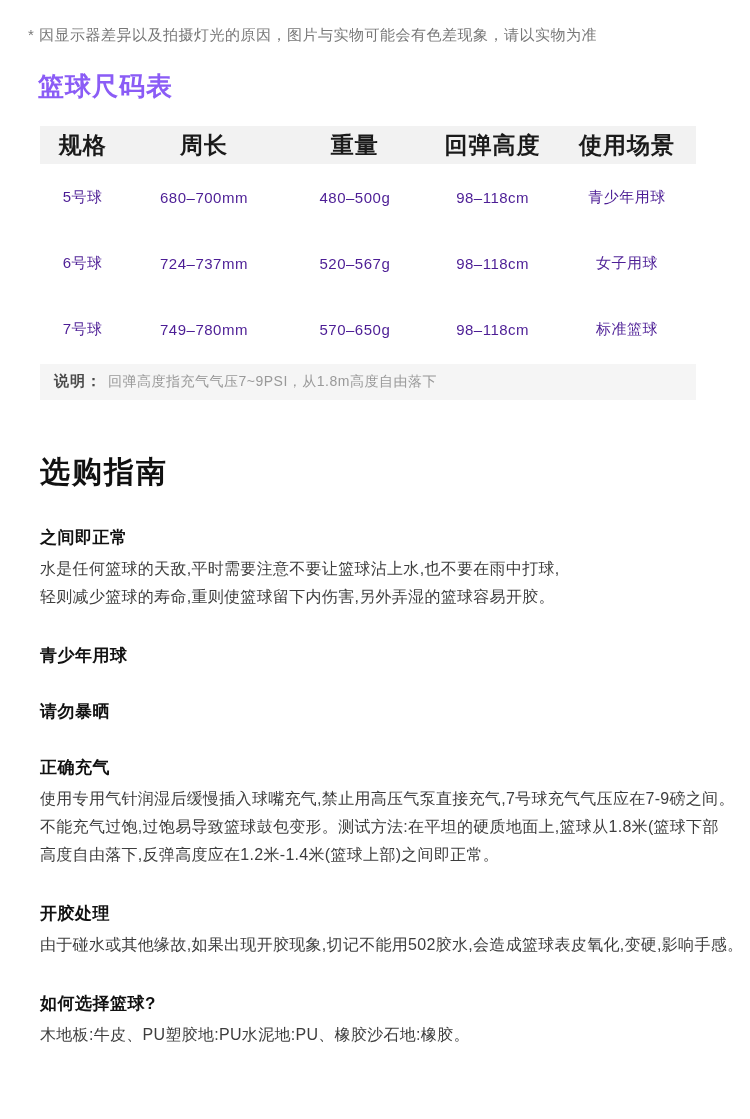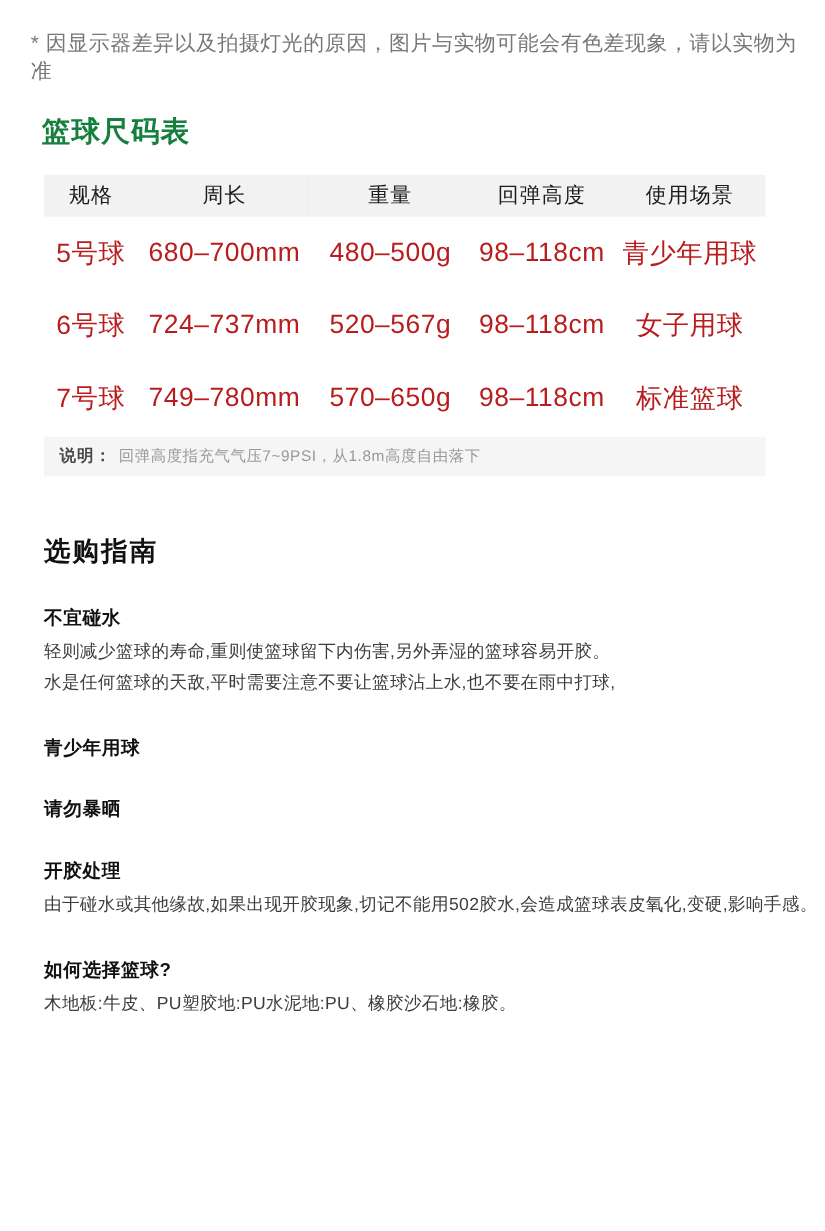--- a/index.html
+++ b/index.html
@@ -10,50 +10,50 @@
     color: #333;
   }
   .page {
     width: 750px;
     min-height: 1119px;
     background: #fff;
     padding-bottom: 30px;
   }
   .disclaimer {
     color: #777;
-    font-size: 19px;
+    font-size: 15px;
     padding: 26px 20px 0 28px;
     letter-spacing: 0.5px;
   }
   .chart-title {
     font-size: 26px;
     font-weight: bold;
-    color: #15803d;
+    color: #8b5cf6;
     padding: 24px 16px 0 38px;
     letter-spacing: 1px;
   }
   .size-table {
     width: 656px;
     margin: 22px 0 0 40px;
     border-collapse: collapse;
     text-align: center;
   }
   .size-table thead tr {
     background: var(--header-bg, #f2f2f2);
   }
   .size-table th {
-    font-size: 19px;
-    font-weight: normal;
+    font-size: 23px;
+    font-weight: bold;
     color: #1a1a1a;
     height: 38px;
     letter-spacing: 1px;
   }
   .size-table td {
-    font-size: 24px;
-    color: #b91c1c;
+    font-size: 15px;
+    color: #4c1d95;
     height: 66px;
     letter-spacing: 0.5px;
   }
   .size-table col.c1 { width: 13%; }
   .size-table col.c2 { width: 24%; }
   .size-table col.c3 { width: 22%; }
   .size-table col.c4 { width: 20%; }
   .size-table col.c5 { width: 21%; }
   .chart-note {
     width: 656px;
@@ -71,21 +71,21 @@
     white-space: nowrap;
     letter-spacing: 1px;
   }
   .chart-note .note-text {
     font-size: 14px;
     color: #999;
     margin-left: 6px;
     letter-spacing: 0.5px;
   }
   .guide-title {
-    font-size: 24px;
+    font-size: 30px;
     font-weight: bold;
     color: #111;
     padding: 52px 0 0 40px;
     letter-spacing: 2px;
   }
   .guide-sections {
     padding: 0 5px 0 40px;
   }
   .guide-section { margin-top: 33px; }
   .guide-section h3 {
@@ -155,29 +155,35 @@
 
   <div class="chart-note">
     <span class="note-label">说明：</span>
     <span class="note-text">回弹高度指充气气压7~9PSI，从1.8m高度自由落下</span>
   </div>
 
   <h1 class="guide-title">选购指南</h1>
 
   <div class="guide-sections" id="guide-sections">
       <div class="guide-section">
-        <h3>不宜碰水</h3>
+        <h3>之间即正常</h3>
+        <div class="body-line">水是任何篮球的天敌,平时需要注意不要让篮球沾上水,也不要在雨中打球,</div>
         <div class="body-line">轻则减少篮球的寿命,重则使篮球留下内伤害,另外弄湿的篮球容易开胶。</div>
-        <div class="body-line">水是任何篮球的天敌,平时需要注意不要让篮球沾上水,也不要在雨中打球,</div>
       </div>
       <div class="guide-section">
         <h3>青少年用球</h3>
       </div>
       <div class="guide-section">
         <h3>请勿暴晒</h3>
+      </div>
+      <div class="guide-section">
+        <h3>正确充气</h3>
+        <div class="body-line">使用专用气针润湿后缓慢插入球嘴充气,禁止用高压气泵直接充气,7号球充气气压应在7-9磅之间。</div>
+        <div class="body-line">不能充气过饱,过饱易导致篮球鼓包变形。测试方法:在平坦的硬质地面上,篮球从1.8米(篮球下部</div>
+        <div class="body-line">高度自由落下,反弹高度应在1.2米-1.4米(篮球上部)之间即正常。</div>
       </div>
       <div class="guide-section">
         <h3>开胶处理</h3>
         <div class="body-line">由于碰水或其他缘故,如果出现开胶现象,切记不能用502胶水,会造成篮球表皮氧化,变硬,影响手感。</div>
       </div>
       <div class="guide-section">
         <h3>如何选择篮球?</h3>
         <div class="body-line">木地板:牛皮、PU塑胶地:PU水泥地:PU、橡胶沙石地:橡胶。</div>
       </div>
     </div>

